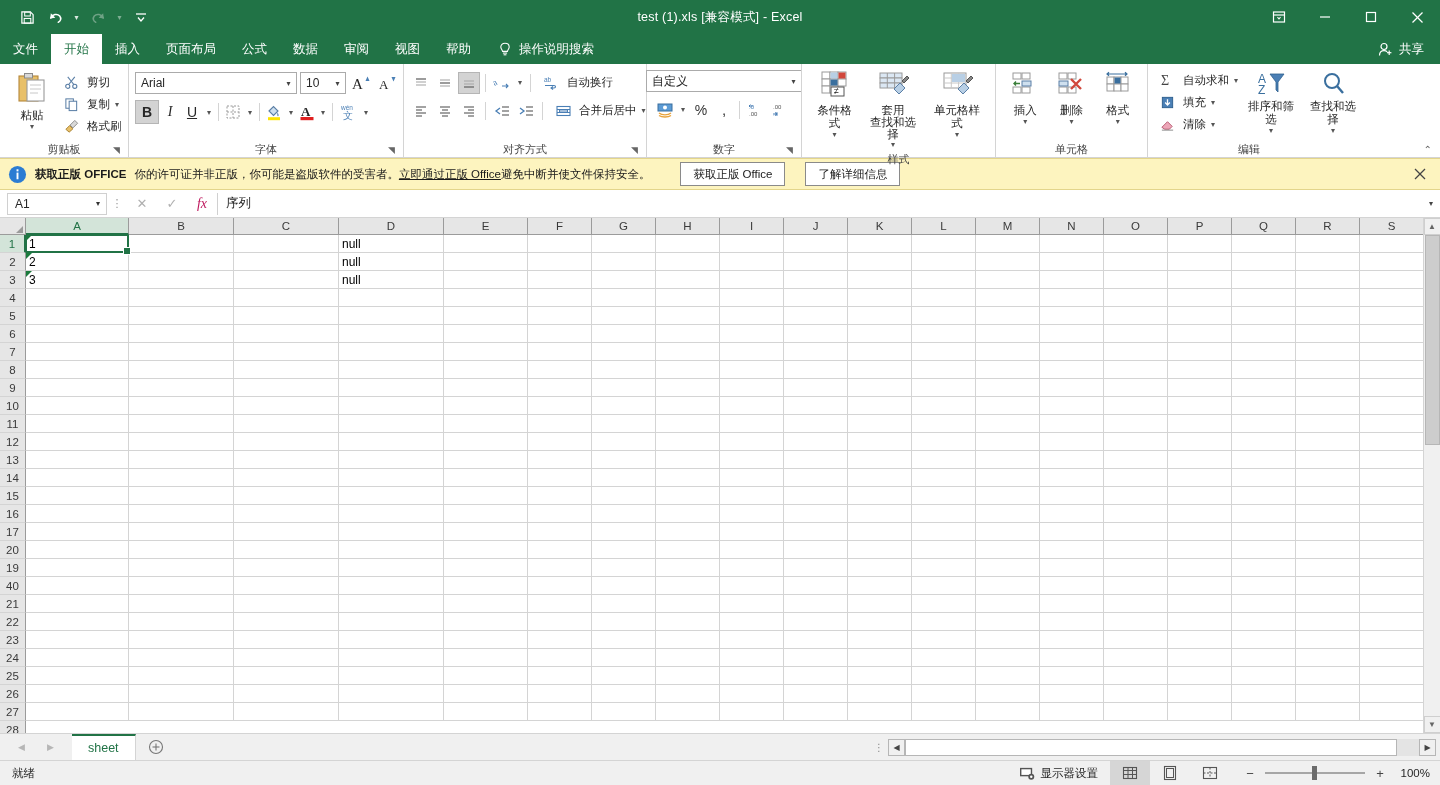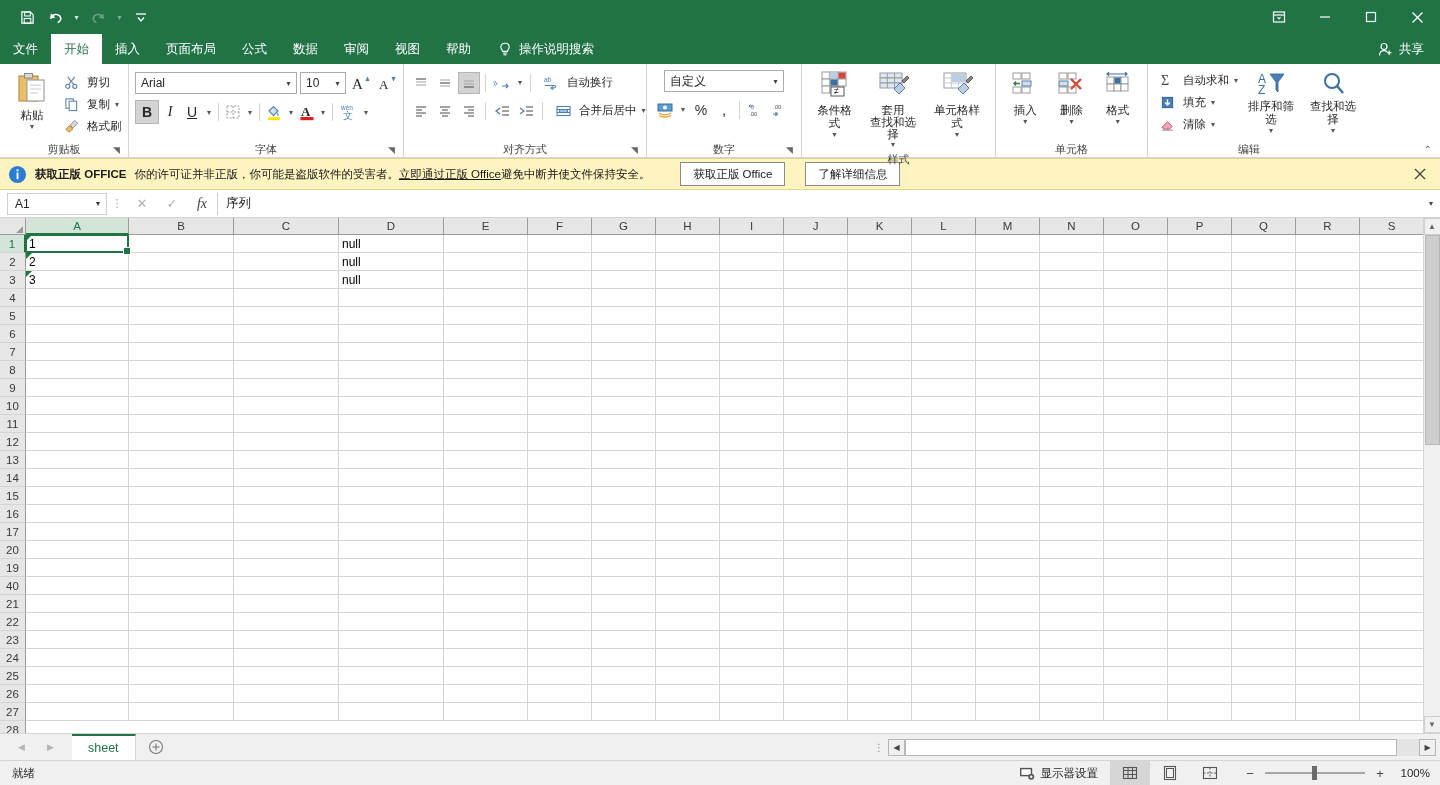--- a/index.html
+++ b/index.html
@@ -133,21 +133,21 @@
   .namebox {
     width: 100px; height: 22px; margin-left: 7px; border: 1px solid #d0d0d0; background: #fff;
     display: flex; align-items: center; padding-left: 7px; font-size: 12px;
   }
   .namebox .nval { flex: 1; }
   .namebox .narr { width: 16px; text-align: center; font-size: 8px; color: #333; }
   .fb-dots { width: 20px; text-align: center; color: #9a9a9a; font-size: 11px; letter-spacing: 0; }
   .fb-icons { display: flex; align-items: center; gap: 0; }
   .fb-ic { width: 30px; height: 22px; display: flex; align-items: center; justify-content: center;
     color: #b0b0b0; font-size: 13px; }
-  .fb-ic.fx { color: #404040; font-style: italic; font-family: "Liberation Serif", serif; font-size: 14px; }
+  .fb-ic.fx { color: #be185d; font-style: italic; font-family: "Liberation Serif", serif; font-size: 14px; }
   .fb-input {
     flex: 1; height: 22px; border-left: 1px solid #d0d0d0; display: flex; align-items: center;
     padding-left: 8px; font-size: 12.5px; color: #1a1a1a;
   }
   .fb-exp { width: 18px; text-align: center; color: #444; font-size: 8px; }
 
   
   .gridwrap { flex: 1; display: flex; position: relative; overflow: hidden; background: #fff; }
   .gridmain { flex: 1; display: flex; flex-direction: column; overflow: hidden; position: relative; }
   .colhdr-row { height: 17px; display: flex; flex: none; background: #e6e6e6; }
@@ -277,20 +277,21 @@
       </div>
       <div class="qat-caret dim">▾</div>
       <div class="qat-btn">
         <svg width="14" height="14" viewBox="0 0 14 14">
             <line x1="2" y1="4" x2="12" y2="4" stroke="#fff" stroke-width="1.3"></line>
             <path d="M4 7.5 L7 11 L10 7.5" fill="none" stroke="#fff" stroke-width="1.3"></path>
           </svg>
       </div>
     </div>
 
+    <div class="title-text">test (1).xls  [兼容模式]  -  Excel</div>
 
     <div class="wincontrols">
       <div class="wc">
         <svg width="14" height="14" viewBox="0 0 14 14">
             <rect x="1.5" y="2" width="11" height="10" fill="none" stroke="#fff" stroke-width="1.2"></rect>
             <line x1="1.5" y1="5" x2="12.5" y2="5" stroke="#fff" stroke-width="1.2"></line>
             <path d="M5.5 7.2 L7 9 L8.5 7.2" fill="none" stroke="#fff" stroke-width="1.1"></path>
           </svg>
       </div>
       <div class="wc">
@@ -577,21 +578,21 @@
         </div>
       </div>
       <div class="rgroup-label">
         <span>对齐方式</span>
         <span class="dialog-launcher">◥</span>
       </div>
     </div>
 
     <div class="rgroup" style="width:155px">
       <div class="rgroup-body" style="flex-direction:column;padding-top:6px;align-items:center">
-        <div class="combo" style="width:120px">
+        <div class="combo" style="width:156px">
           <span class="cval">自定义</span>
           <span class="carr">▾</span>
         </div>
         <div class="al-row" style="margin-top:5px;width:140px">
           <div class="icon-btn">
             <svg width="18" height="16" viewBox="0 0 18 16">
                 <rect x="2" y="2" width="14" height="7" fill="#5b9bd5" stroke="#3a6f9e" stroke-width="1"></rect>
                 <circle cx="9" cy="5.5" r="2" fill="#fff"></circle>
                 <path d="M3 11 C6 13.5 12 13.5 15 11" fill="none" stroke="#e8a33d" stroke-width="1.4"></path>
                 <path d="M3 13.5 C6 15.5 12 15.5 15 13.5" fill="none" stroke="#e8a33d" stroke-width="1.4"></path>

